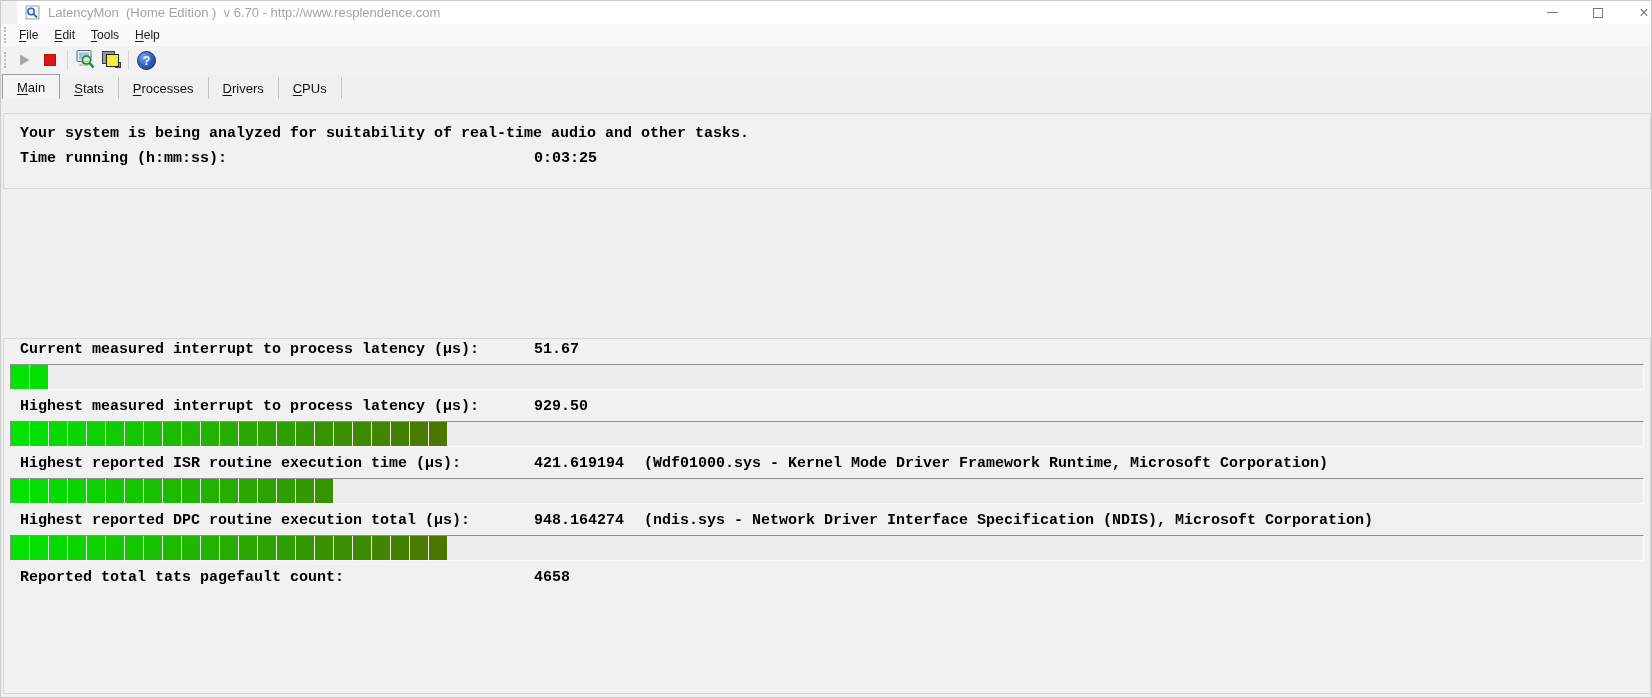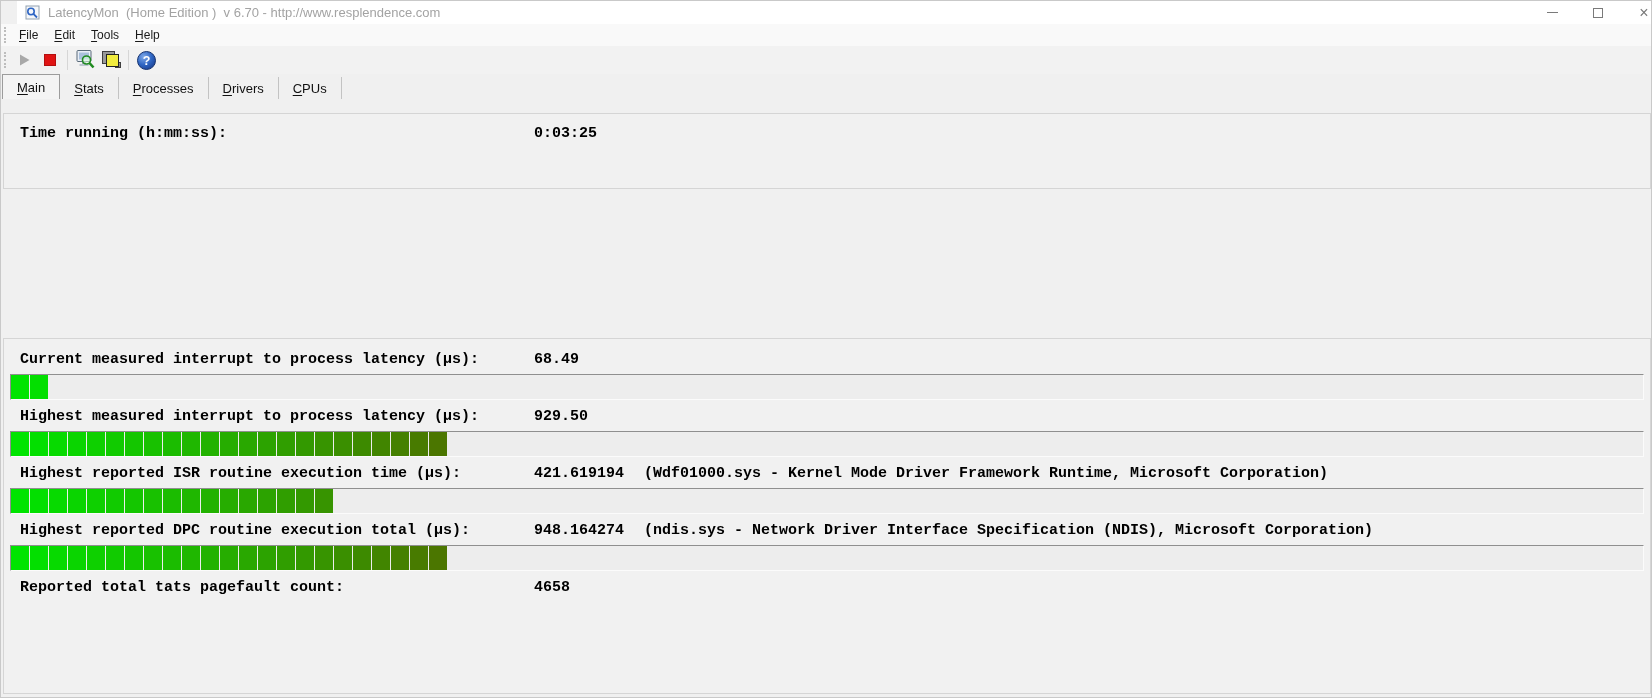--- a/index.html
+++ b/index.html
@@ -35,21 +35,21 @@
   
   .tabstrip { position:absolute; left:1px; top:73px; height:25px; display:flex; align-items:flex-end; }
   .tab { height:22px; padding:0 14px; display:flex; align-items:center; font-size:13px;
          color:#111; border-right:1px solid #c3c3c3; background:transparent; }
   .tab.selected { height:25px; background:#f4f4f4; border:1px solid #9c9c9c; border-bottom:none; }
 
   
   .panel { position:absolute; left:2px; width:1648px; background:#f1f1f1; border:1px solid #d5d5d5; }
   .panel-analysis { top:112px; height:76px; padding-top:9px; }
   .panel-message  { top:207px; height:126px; padding-top:7px; }
-  .panel-stats    { top:337px; height:356px; padding-top:10px; }
+  .panel-stats    { top:337px; height:356px; padding-top:0; }
 
   .mono-row { position:relative; height:22px; }
   .mono-row.tall { height:25px; }
   .m-label  { position:absolute; left:16px; top:2px; }
   .m-value  { position:absolute; left:530px; top:2px; }
   .m-detail { position:absolute; left:640px; top:2px; }
   .mono { font-family:"Liberation Mono","DejaVu Sans Mono", monospace; font-weight:bold;
           font-size:15px; color:#000; white-space:pre; }
   .msg-green { position:absolute; left:10px; top:9px; color:#0a930a; }
 
@@ -159,31 +159,34 @@
     <div class="tab">
         <span><span class="accel">D</span><span>rivers</span></span>
       </div>
     <div class="tab">
         <span><span class="accel">C</span><span>PUs</span></span>
       </div>
   </div>
 
   <div class="panel panel-analysis">
     <div class="mono-row tall mono">
+      <span class="m-label">Your system is being analyzed for suitability of real-time audio and other tasks.</span>
+    </div>
+    <div class="mono-row tall mono">
       <span class="m-label">Time running (h:mm:ss):</span>
       <span class="m-value">0:03:25</span>
     </div>
   </div>
 
 
   <div class="panel panel-stats">
 
     <div class="mono-row mono">
       <span class="m-label">Current measured interrupt to process latency (µs):</span>
-      <span class="m-value">68.49</span>
+      <span class="m-value">51.67</span>
     </div>
     <div class="bar-wrap">
         <div class="seg" style="background: rgb(0, 228, 0);"></div>
         <div class="seg" style="background: rgb(3, 223, 0);"></div>
       </div>
 
     <div class="mono-row mono">
       <span class="m-label">Highest measured interrupt to process latency (µs):</span>
       <span class="m-value">929.50</span>
     </div>

